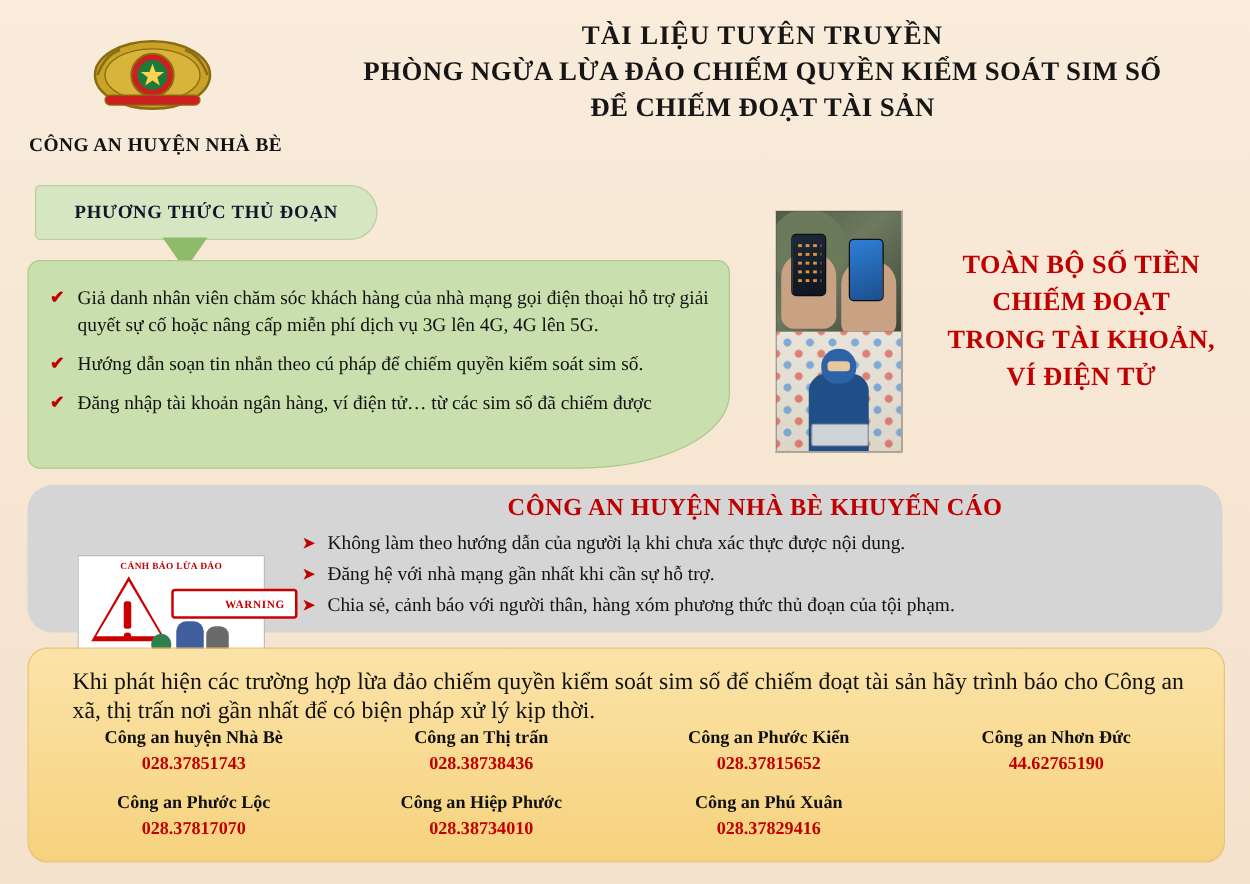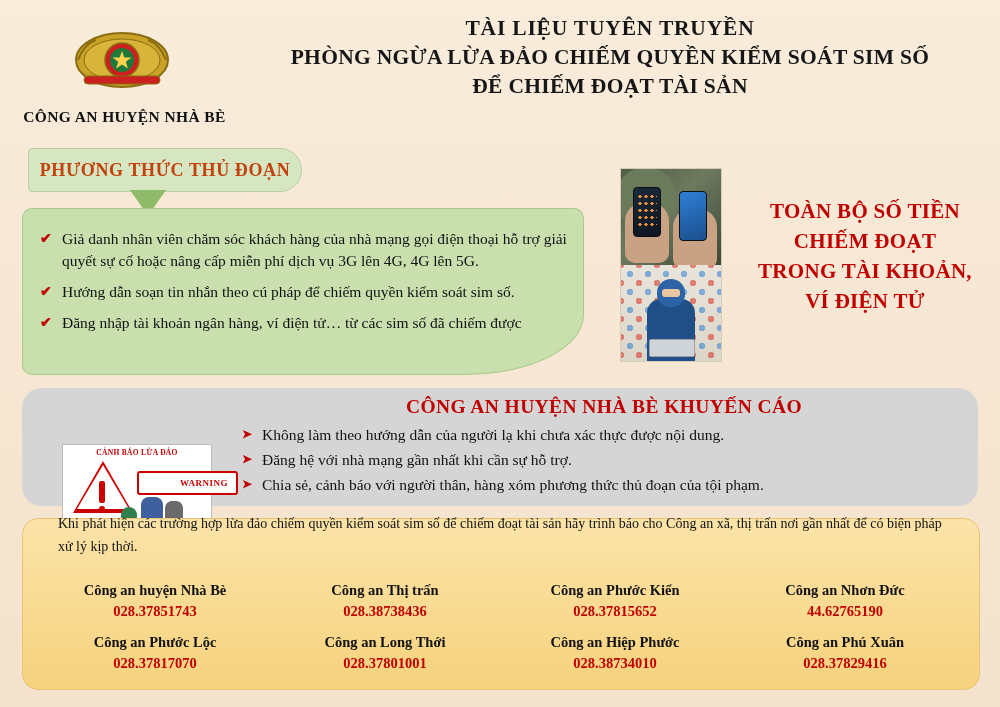--- a/index.html
+++ b/index.html
@@ -43,21 +43,21 @@
 
   
   .method-tag{
     position:absolute;left:28px;top:148px;width:272px;height:42px;
     background:#d6e6c2;
     border:1px solid #b9cfa0;
     border-radius:4px 22px 22px 4px;
     display:flex;align-items:center;justify-content:center;
   }
   .method-tag span{
-    color:#c2410c;font-weight:bold;font-size:18px;letter-spacing:.6px;
+    color:#0f172a;font-weight:bold;font-size:15px;letter-spacing:.6px;
   }
   .arrow-down{
     position:absolute;left:130px;top:190px;
     width:0;height:0;
     border-left:18px solid transparent;
     border-right:18px solid transparent;
     border-top:26px solid #8fba6a;
   }
   .green-panel{
     position:absolute;left:22px;top:208px;width:560px;height:165px;
@@ -179,22 +179,22 @@
   }
 
   
   .bottom-band{
     position:absolute;left:22px;top:518px;width:956px;height:170px;
     background:linear-gradient(180deg,#fbe3a8 0%,#f8d98e 60%,#f6d27e 100%);
     border-radius:16px;
     border:1px solid #e9c375;
   }
   .bottom-note{
-    position:absolute;left:58px;top:512px;width:890px;
-    font-size:14px;line-height:23px;color:#121212;
+    position:absolute;left:58px;top:534px;width:890px;
+    font-size:19px;line-height:23px;color:#121212;
   }
   .contacts{
     position:absolute;left:40px;top:580px;width:920px;
     display:grid;grid-template-columns:repeat(4,1fr);
     row-gap:10px;
   }
   .c-cell{text-align:center;}
   .c-name{font-weight:bold;font-size:14.5px;color:#111;line-height:20px;}
   .c-phone{font-weight:bold;font-size:14.5px;color:#c00000;line-height:22px;}
 </style>
@@ -320,24 +320,20 @@
     </div>
     <div class="c-cell">
       <div class="c-name">Công an Nhơn Đức</div>
       <div class="c-phone">44.62765190</div>
     </div>
     <div class="c-cell">
       <div class="c-name">Công an Phước Lộc</div>
       <div class="c-phone">028.37817070</div>
     </div>
     <div class="c-cell">
-      <div class="c-name">Công an Long Thới</div>
-      <div class="c-phone">028.37801001</div>
-    </div>
-    <div class="c-cell">
       <div class="c-name">Công an Hiệp Phước</div>
       <div class="c-phone">028.38734010</div>
     </div>
     <div class="c-cell">
       <div class="c-name">Công an Phú Xuân</div>
       <div class="c-phone">028.37829416</div>
     </div>
   </div>
 
 </div>

